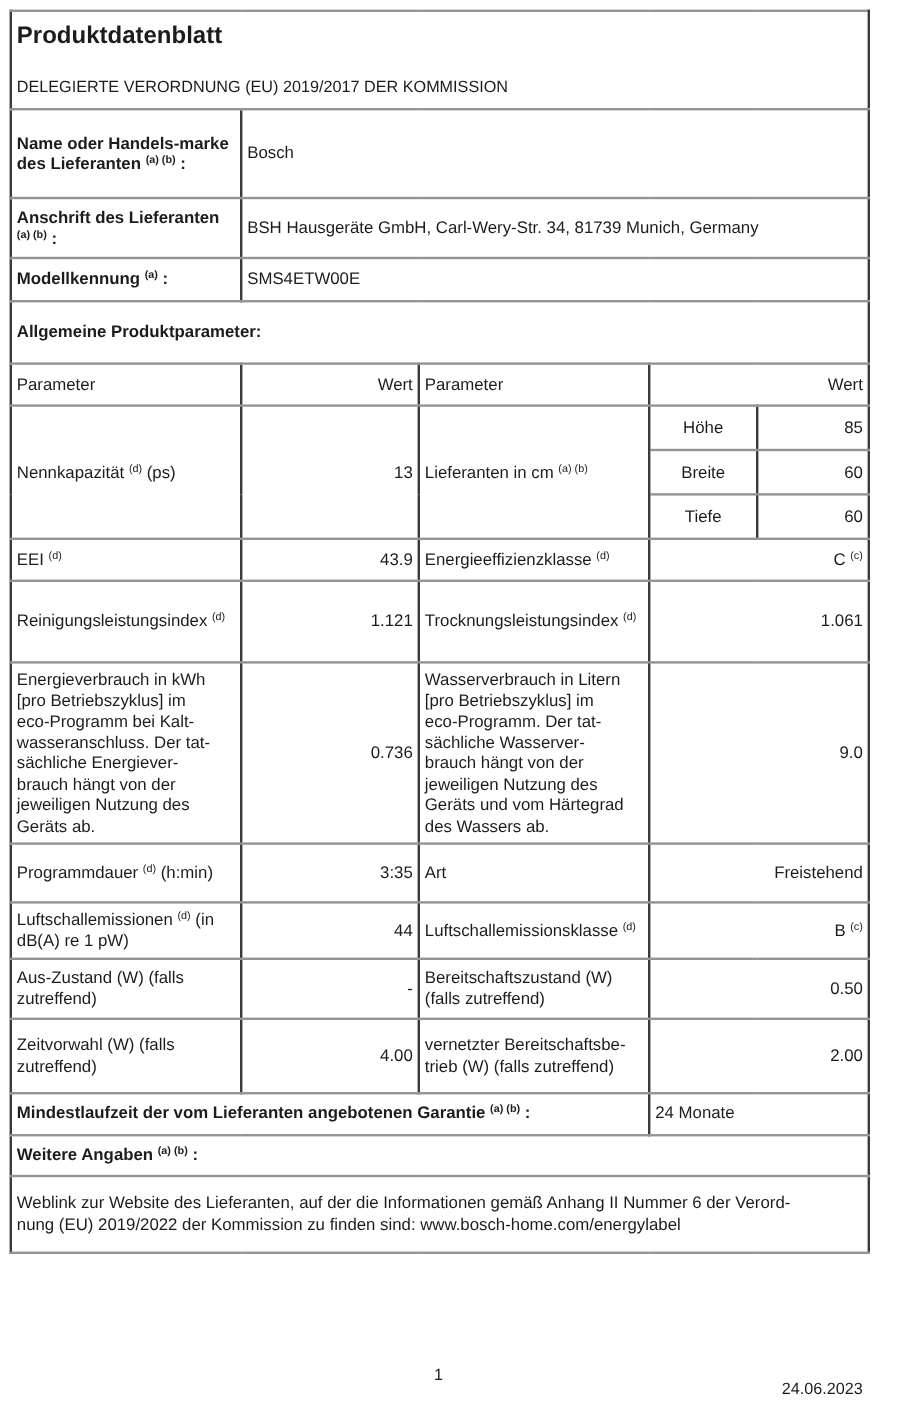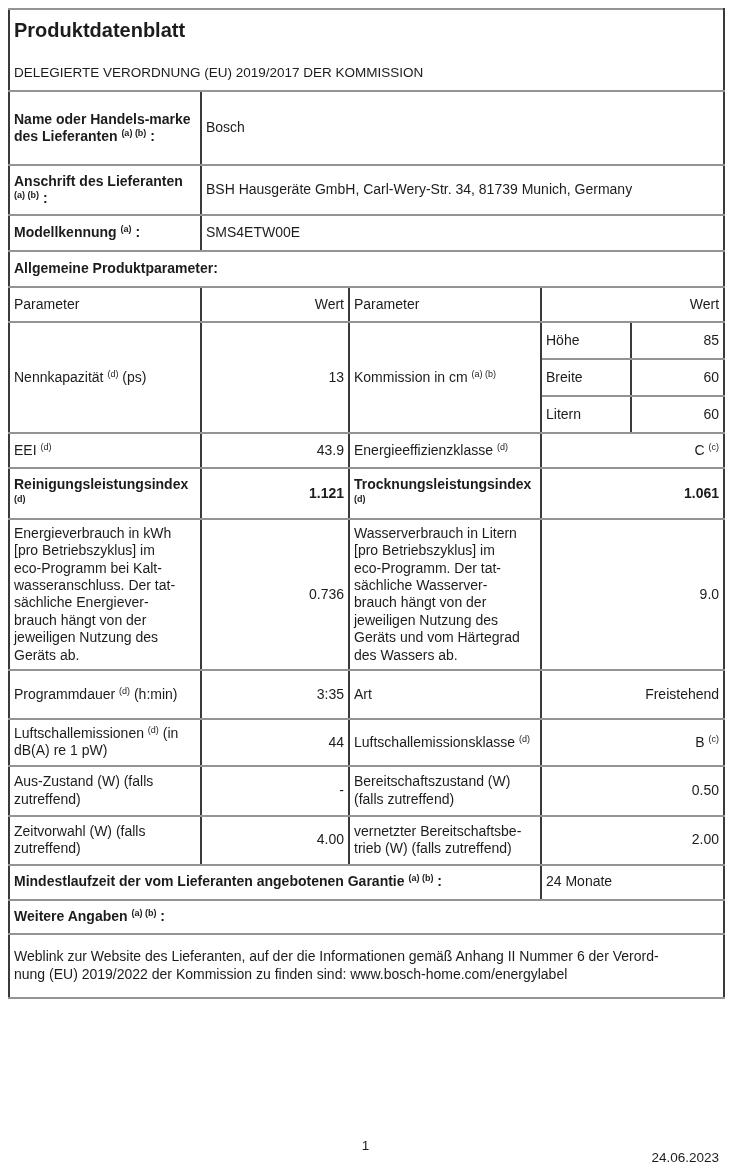--- a/index.html
+++ b/index.html
@@ -33,35 +33,35 @@
     font-size: 9px;
     line-height: 0;
     vertical-align: 5px;
     white-space: nowrap;
   }
   .val { text-align: right; }
   .para { white-space: pre-line; }
   .title-cell { vertical-align: top; padding: 10px 12px; }
   .doc-title { font-size: 20px; font-weight: bold; }
   .doc-subtitle { font-size: 13.5px; margin-top: 22px; }
-  .dim-name { }
+  .dim-name { text-align: center; }
   tr.r-title   { height: 82px; }
   tr.r-name    { height: 74px; margin-left: 20px; }
   tr.r-addr    { height: 50px; }
   tr.r-model   { height: 36px; }
-  tr.r-section { height: 36px; }
+  tr.r-section { height: 52px; }
   tr.r-header  { height: 35px; }
   tr.r-dim     { height: 37px; }
   tr.r-eei     { height: 35px; }
-  tr.r-index   { height: 51px; font-weight: bold; }
+  tr.r-index   { height: 68px; }
   tr.r-cons    { height: 148px; }
   tr.r-dur     { height: 49px; }
   tr.r-noise   { height: 43px; }
   tr.r-off     { height: 50px; }
-  tr.r-delay   { height: 49px; }
+  tr.r-delay   { height: 62px; }
   tr.r-warr    { height: 35px; }
   tr.r-info    { height: 34px; }
   tr.r-link    { height: 64px; }
   .footer {
     position: absolute;
     left: 8px; top: 1138px;
     width: 715px;
     font-size: 13.5px;
     height: 18px;
   }
@@ -111,30 +111,30 @@
     <tr class="r-header">
       <td>Parameter</td>
       <td class="val">Wert</td>
       <td>Parameter</td>
       <td colspan="2" class="val">Wert</td>
     </tr>
 
     <tr class="r-dim">
       <td rowspan="3"><span>Nennkapazität </span><sup class="fn">(d)</sup><span> (ps)</span></td>
       <td rowspan="3" class="val">13</td>
-      <td rowspan="3"><span>Kommission in cm </span><sup class="fn">(a) (b)</sup></td>
+      <td rowspan="3"><span>Lieferanten in cm </span><sup class="fn">(a) (b)</sup></td>
       <td class="dim-name">Höhe</td>
       <td class="val">85</td>
     </tr>
     <tr class="r-dim">
       <td class="dim-name">Breite</td>
       <td class="val">60</td>
     </tr>
     <tr class="r-dim">
-      <td class="dim-name">Litern</td>
+      <td class="dim-name">Tiefe</td>
       <td class="val">60</td>
     </tr>
 
     <tr class="r-eei">
       <td><span>EEI </span><sup class="fn">(d)</sup></td>
       <td class="val">43.9</td>
       <td><span>Energieeffizienzklasse </span><sup class="fn">(d)</sup></td>
       <td colspan="2" class="val"><span>C </span><sup class="fn">(c)</sup></td>
     </tr>
 

